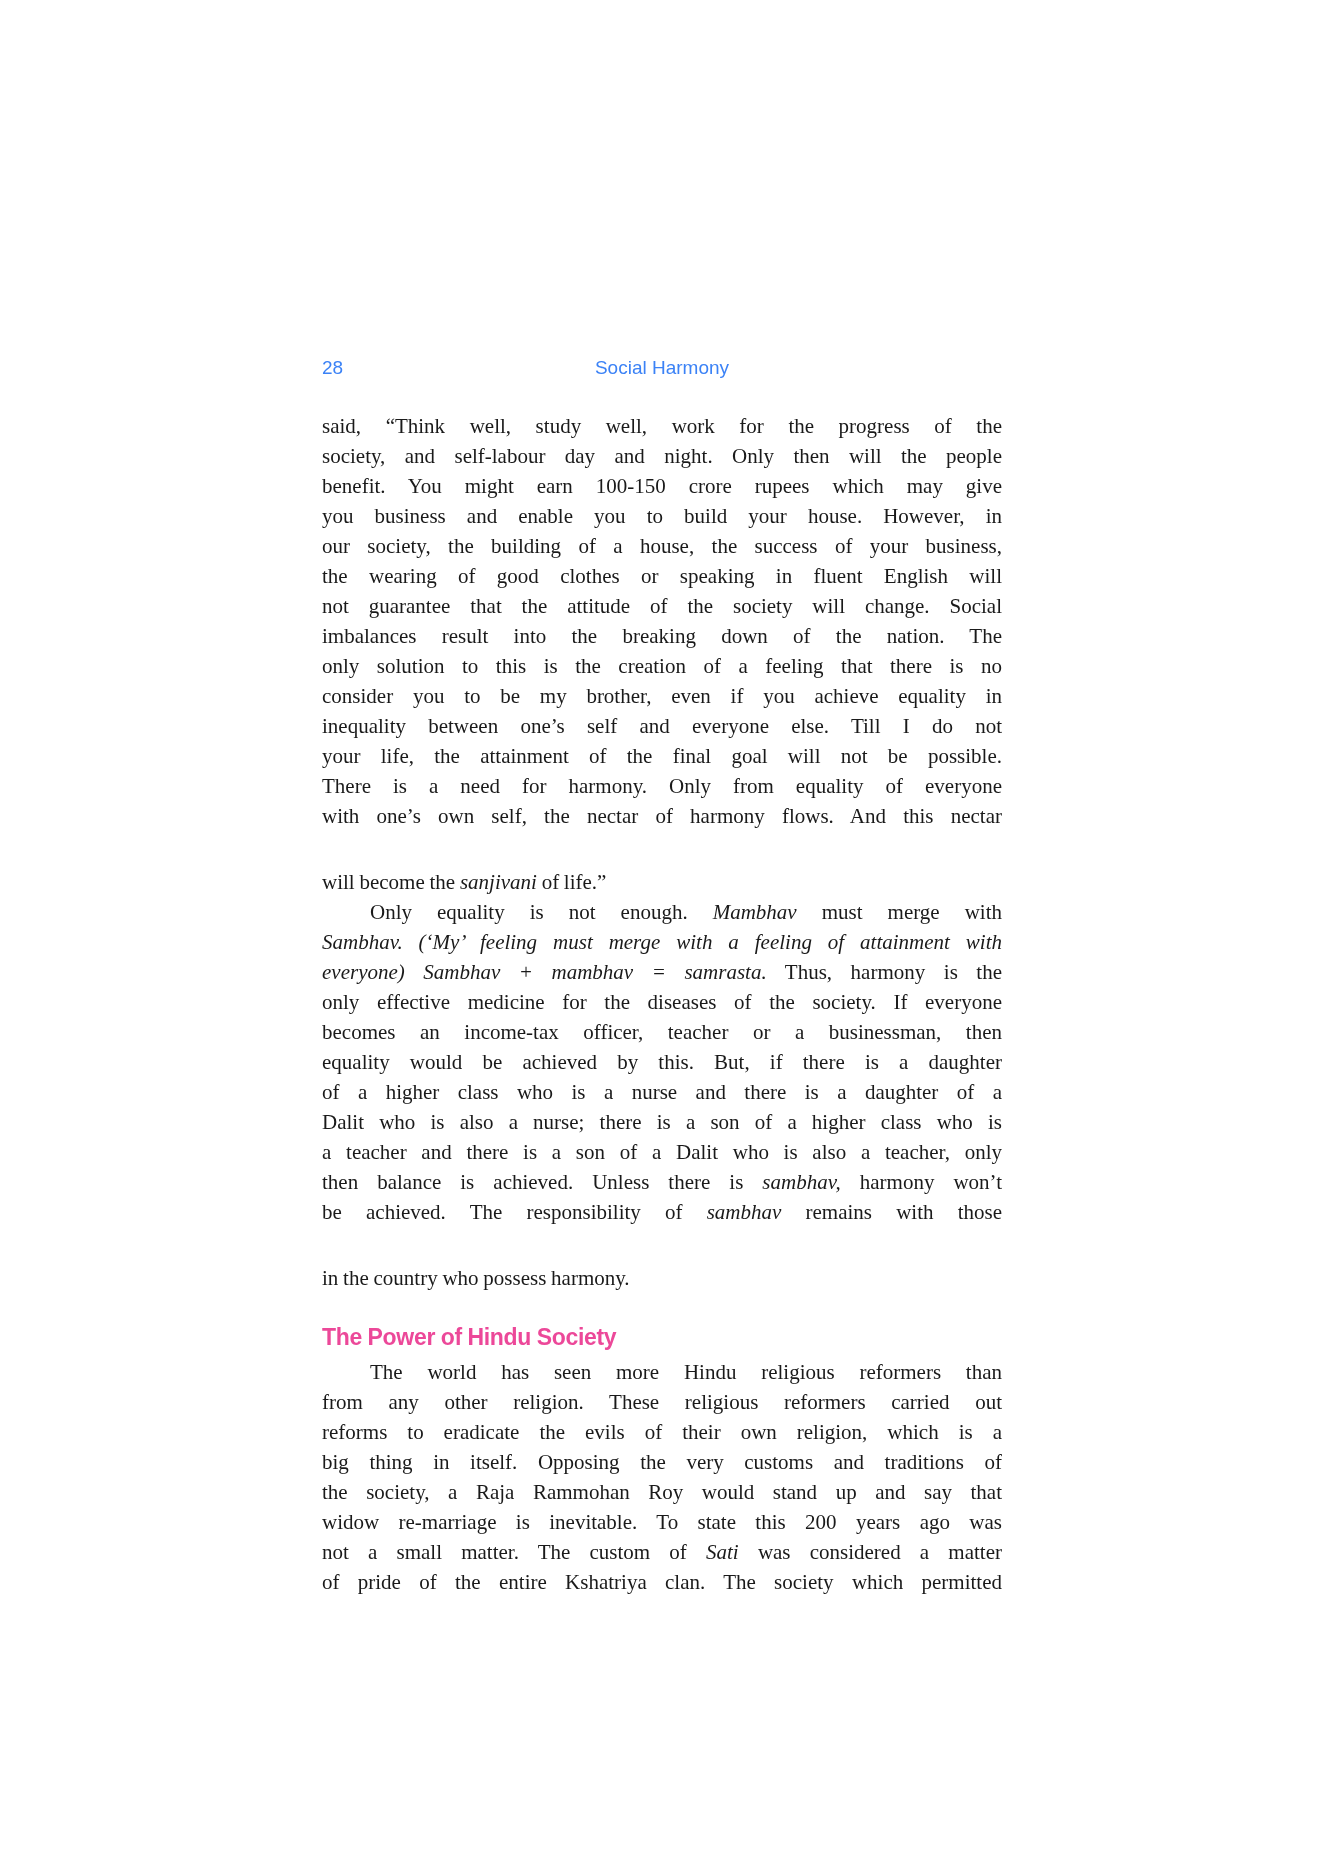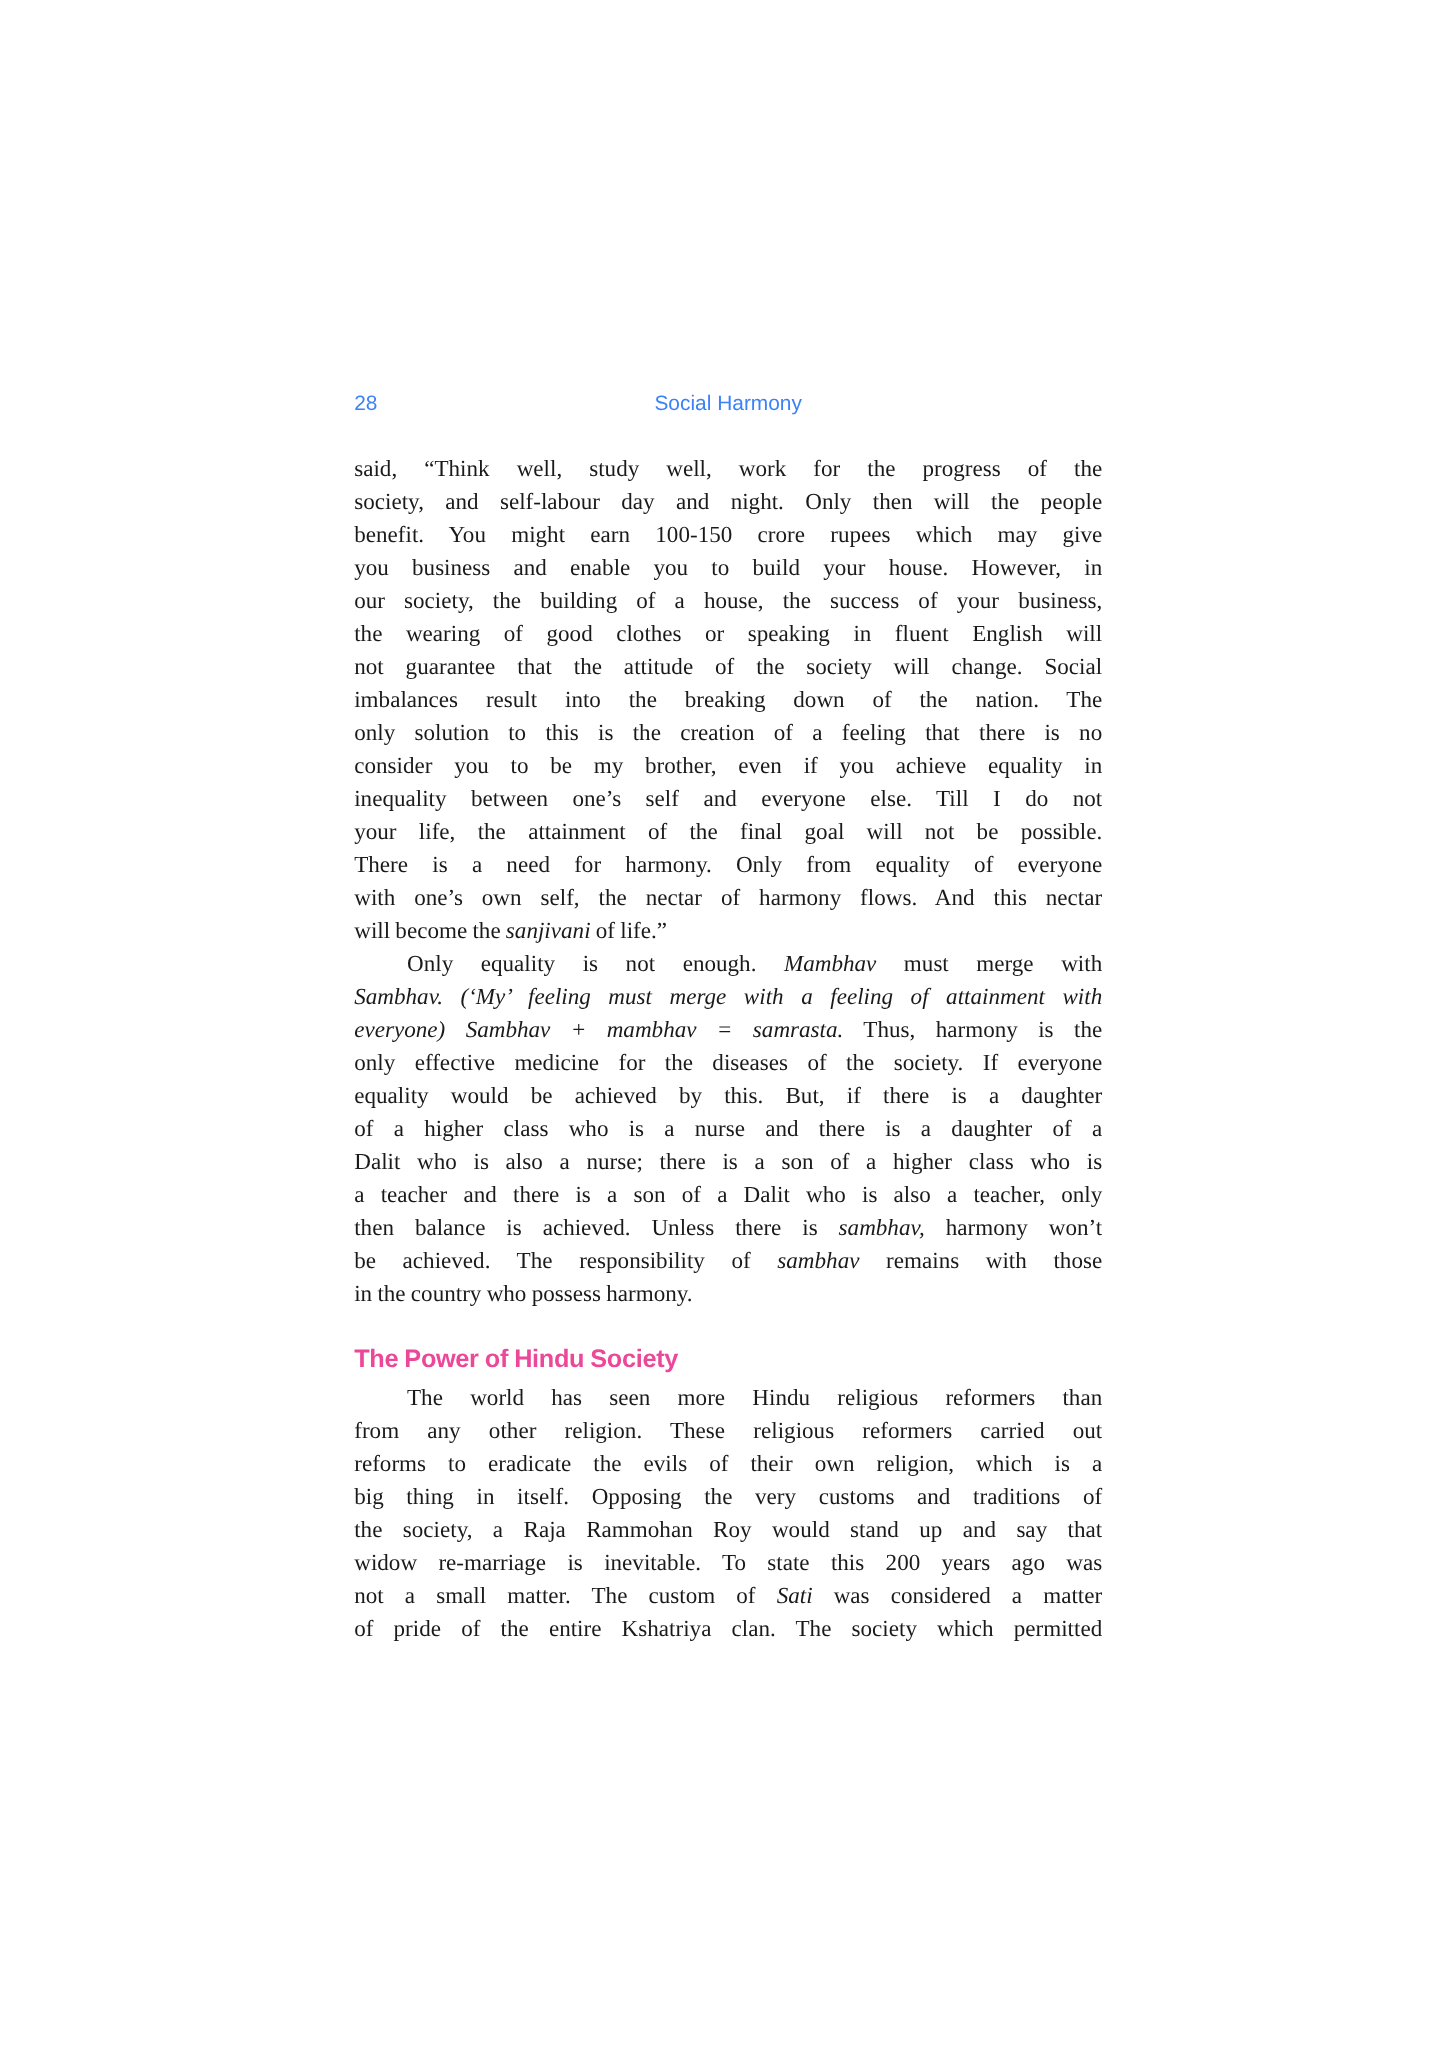--- a/index.html
+++ b/index.html
@@ -37,21 +37,21 @@
     font-size: 21px;
     line-height: 30px;
     word-spacing: -0.5px;
   }
   .para { margin: 0; }
   .line {
     text-align: justify;
     text-align-last: justify;
     -moz-text-align-last: justify;
   }
-  .line.last { text-align-last: left; -moz-text-align-last: left; }
+  .line.last { text-align-last: left; margin-top: 36px; -moz-text-align-last: left; }
   .line.indent { text-indent: 48px; font-family: Liberation Serif, serif; }
   .line em { font-style: italic; }
   .section-heading {
     font-family: "Liberation Sans", "DejaVu Sans", sans-serif;
     font-size: 23px;
     font-weight: bold;
     letter-spacing: -0.3px;
     color: #ec4899;
     margin: 30px 0 6px 0;
     line-height: 28px;
@@ -81,20 +81,21 @@
         <div class="line"><span>your life, the attainment of the final goal will not be possible.</span></div>
         <div class="line"><span>There is a need for harmony. Only from equality of everyone</span></div>
         <div class="line"><span>with one’s own self, the nectar of harmony flows. And this nectar</span></div>
         <div class="line last"><span>will become the </span><em>sanjivani</em><span> of life.”</span></div>
       </div>
       <div class="para">
         <div class="line indent"><span>Only equality is not enough. </span><em>Mambhav</em><span> must merge with</span></div>
         <div class="line"><em>Sambhav. (‘My’ feeling must merge with a feeling of attainment with</em></div>
         <div class="line"><em>everyone) Sambhav + mambhav = samrasta.</em><span> Thus, harmony is the</span></div>
         <div class="line"><span>only effective medicine for the diseases of the society. If everyone</span></div>
+        <div class="line"><span>becomes an income-tax officer, teacher or a businessman, then</span></div>
         <div class="line"><span>equality would be achieved by this. But, if there is a daughter</span></div>
         <div class="line"><span>of a higher class who is a nurse and there is a daughter of a</span></div>
         <div class="line"><span>Dalit who is also a nurse; there is a son of a higher class who is</span></div>
         <div class="line"><span>a teacher and there is a son of a Dalit who is also a teacher, only</span></div>
         <div class="line"><span>then balance is achieved. Unless there is </span><em>sambhav,</em><span> harmony won’t</span></div>
         <div class="line"><span>be achieved. The responsibility of </span><em>sambhav</em><span> remains with those</span></div>
         <div class="line last"><span>in the country who possess harmony.</span></div>
       </div>
       <h2 class="section-heading">The Power of Hindu Society</h2>
       <div class="para">

